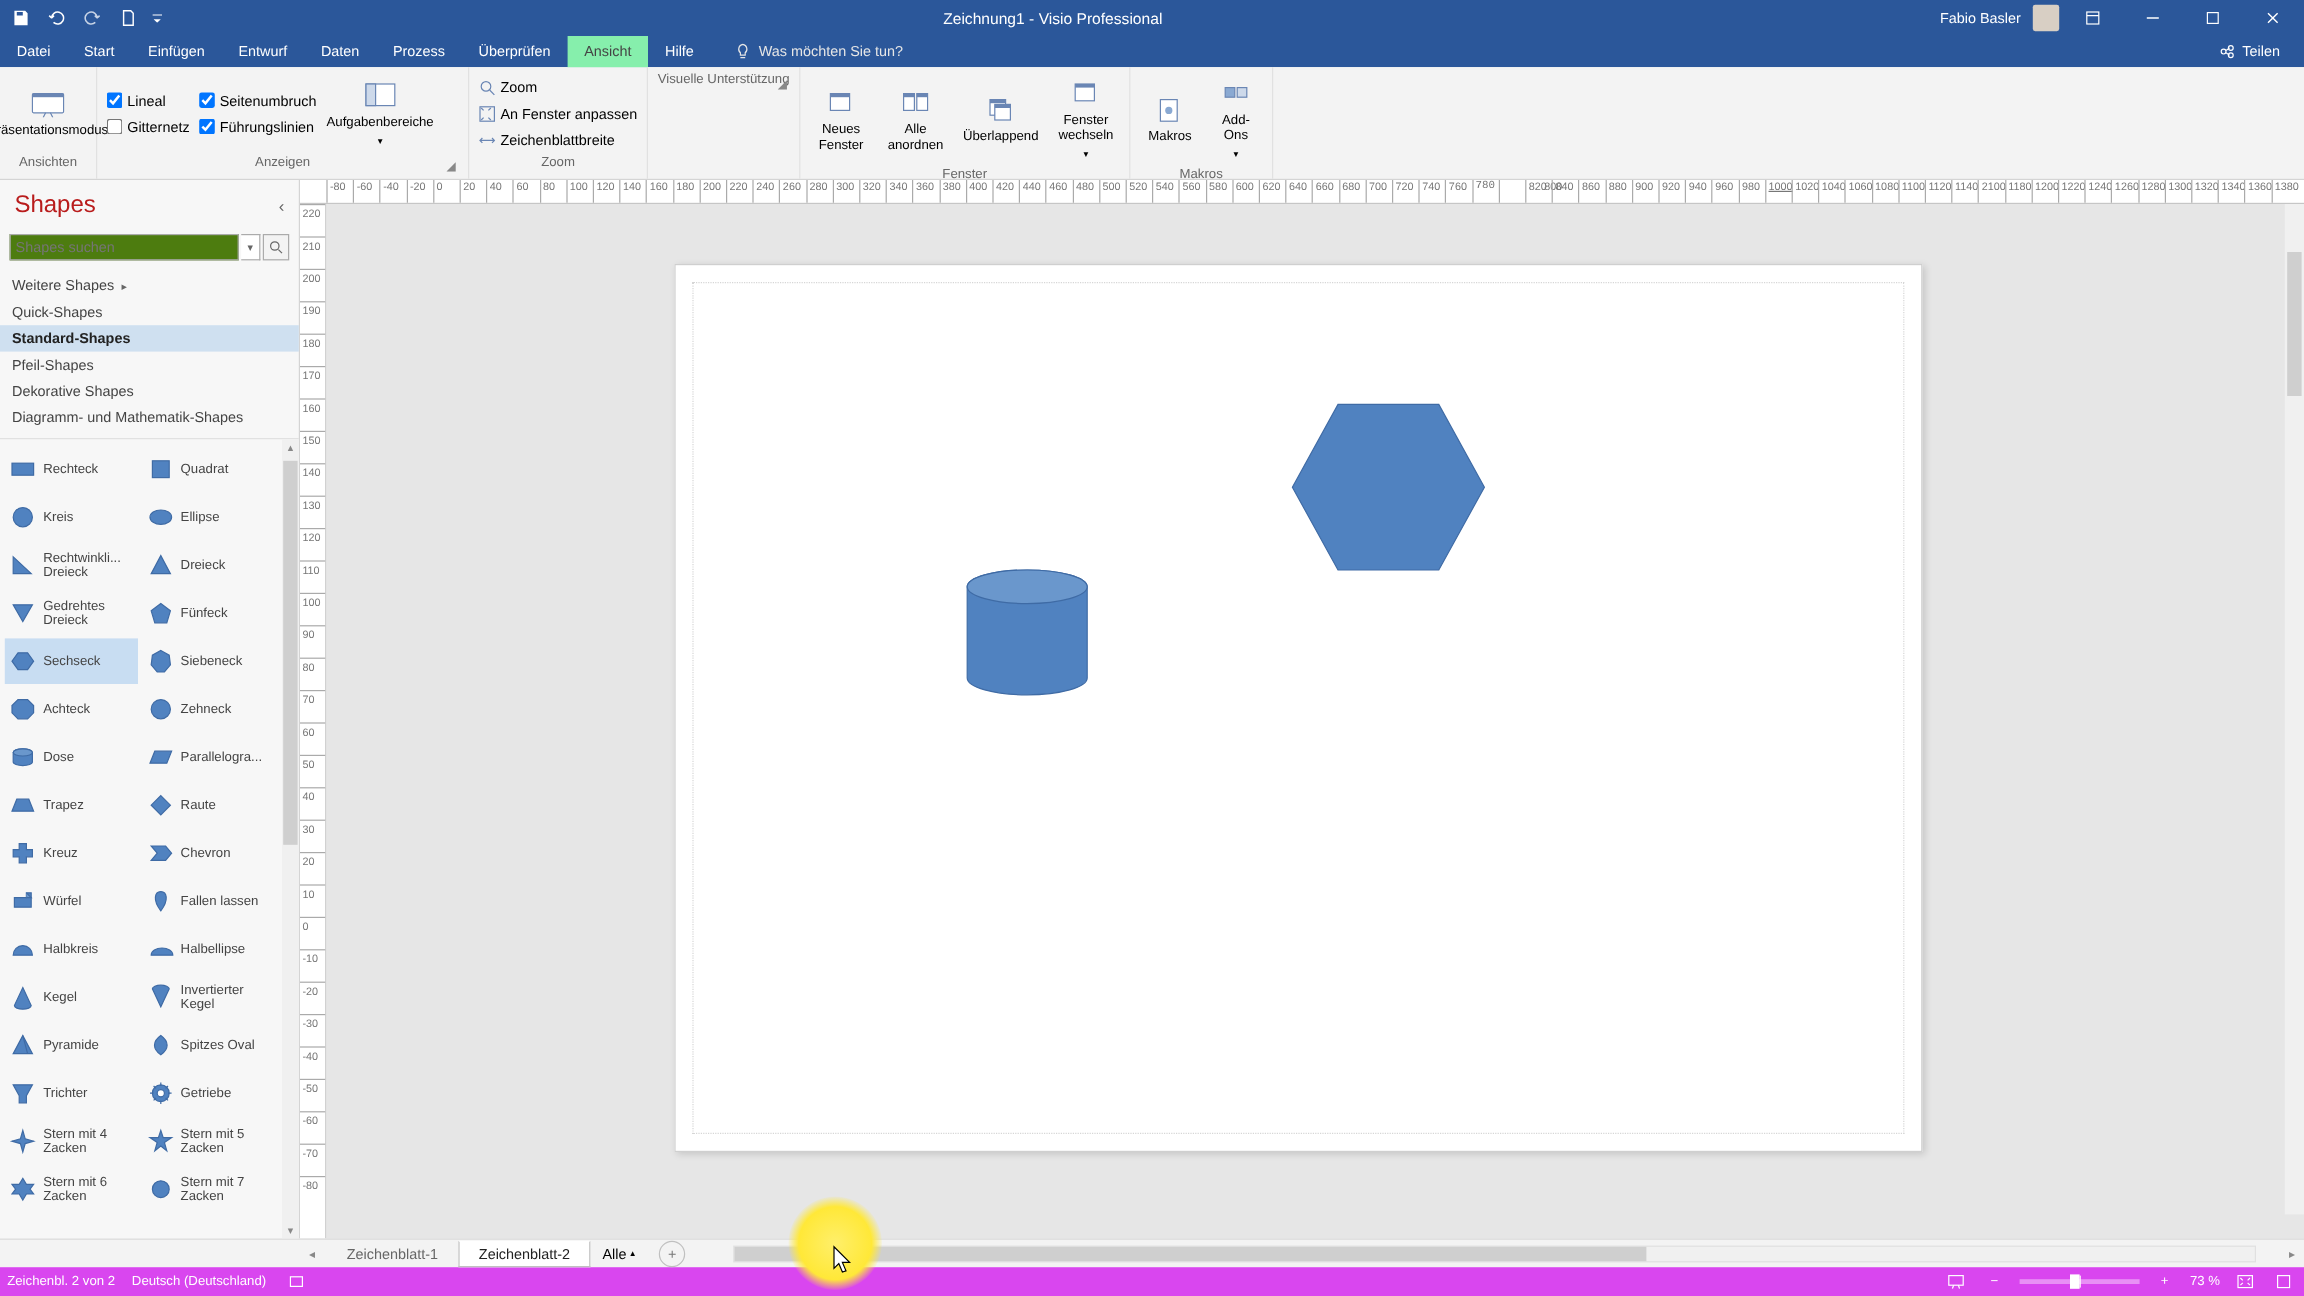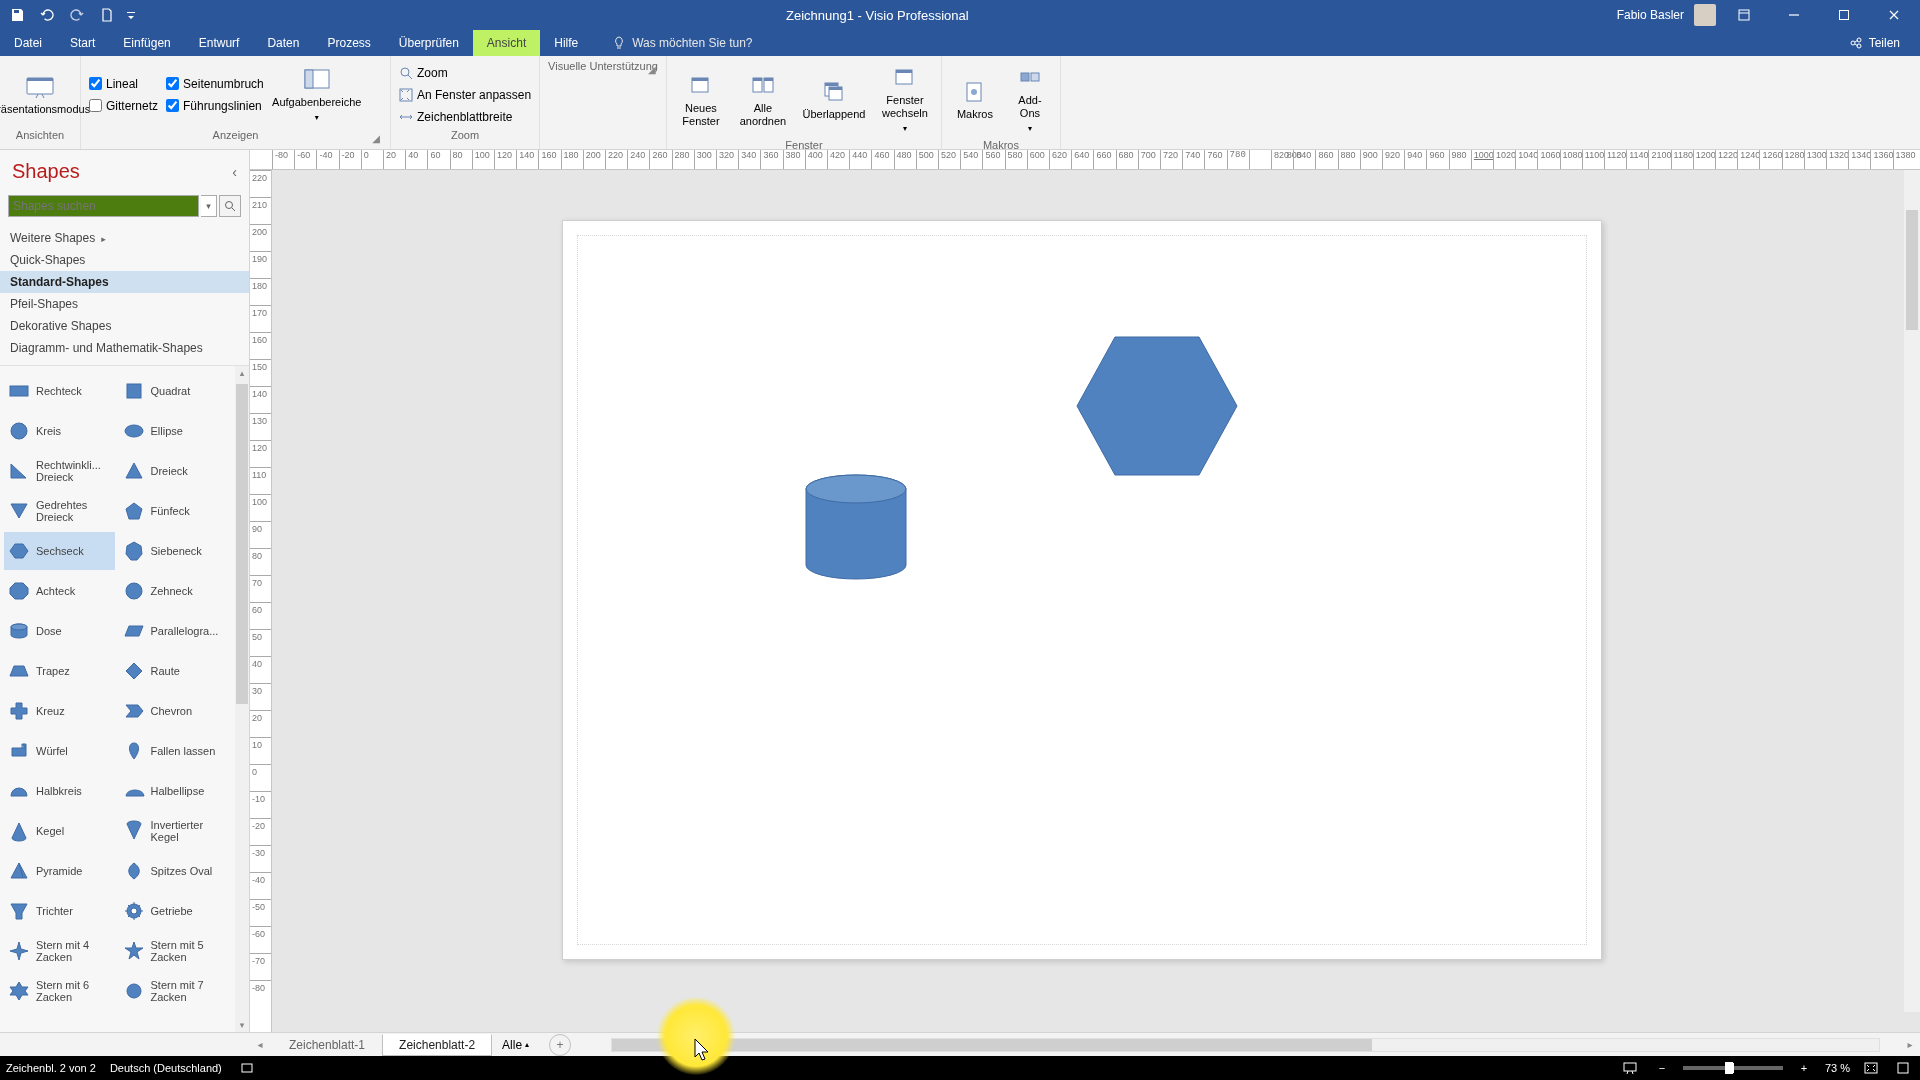--- a/index.html
+++ b/index.html
@@ -11,21 +11,21 @@
 .qat-item { width: 26px; height: 26px; display: flex; align-items: center; justify-content: center; cursor: pointer; }
 .title-center { flex: 1; text-align: center; font-size: 13px; }
 .title-right { display: flex; align-items: center; gap: 6px; }
 .user-name { font-size: 12px; }
 .avatar { width: 22px; height: 22px; background: #d8cfc4; border-radius: 2px; margin-left: 4px; }
 .win-btn { width: 44px; height: 30px; display: flex; align-items: center; justify-content: center; cursor: pointer; }
 
 
 .menubar { height: 26px; background: #2b579a; display: flex; align-items: stretch; color: #fff; }
 .menu-tab { padding: 0 14px; display: flex; align-items: center; font-size: 12px; cursor: pointer; }
-.menu-tab.active { background: #bef264; color: #444; }
+.menu-tab.active { background: #86efac; color: #444; }
 .menu-right { margin-left: auto; display: flex; align-items: center; padding-right: 20px; gap: 6px; }
 .menu-search { display: flex; align-items: center; gap: 6px; color: #e6e6e6; margin-left: 20px; cursor: text; }
 
 
 .ribbon { height: 94px; background: #f3f3f3; border-bottom: 1px solid #d4d4d4; display: flex; }
 .ribbon-group { border-right: 1px solid #e1e1e1; padding: 4px 8px 2px 8px; display: flex; flex-direction: column; justify-content: space-between; }
 .ribbon-group-body { flex: 1; display: flex; align-items: center; gap: 8px; }
 .ribbon-group-label { height: 18px; font-size: 11px; color: #666; text-align: center; position: relative; }
 .ribbon-group-label .launcher { position: absolute; right: 0; bottom: 2px; width: 12px; height: 12px; font-size: 10px; color: #888; cursor: pointer; }
 .big-btn { width: 64px; display: flex; flex-direction: column; align-items: center; gap: 2px; cursor: pointer; font-size: 11px; text-align: center; line-height: 13px; padding: 4px 2px; }
@@ -85,21 +85,21 @@
 .page-tab-all { padding: 0 10px; font-size: 12px; color: #000000; cursor: pointer; display:flex; align-items:center; gap:3px;text-align:right; }
 .page-add { width: 22px; height: 22px; display: flex; align-items: center; justify-content: center; color: #777; border: 1px solid #c0c0c0; border-radius: 11px; margin-left: 10px; cursor: pointer; font-size: 12px; }
 .highlight-circle { position: absolute; width: 78px; height: 78px; border-radius: 50%; background: radial-gradient(circle, #ffef6a 0%, #ffe838 55%, rgba(255,232,56,0) 72%); pointer-events: none; left: 385px; top: -36px; z-index: 10; }
 .cursor-arrow { position: absolute; left: 421px; top: 4px; z-index: 11; pointer-events: none; }
 .hscroll-track { flex: 1; height: 14px; background: #f0f0f0; margin: 0 20px 0 40px; border: 1px solid #e0e0e0; position: relative; }
 .hscroll-thumb { position: absolute; left: 0; top: 0; bottom: 0; width: 760px; background: #cfcfcf; }
 .hscroll-end { width: 20px; display:flex; align-items:center; justify-content:center; font-size:10px; color:#888; cursor:pointer; }
 .sheet-nav-btn { width: 16px; height: 20px; display:flex; align-items:center; justify-content:center; font-size:10px; color:#888; cursor:pointer; }
 
 
-.statusbar { height: 24px; background: #000000; color: #fff; display: flex; align-items: center; font-size: 11px; padding: 0 6px; }
+.statusbar { height: 24px; background: #d946ef; color: #fff; display: flex; align-items: center; font-size: 11px; padding: 0 6px; }
 .status-left { display: flex; align-items: center; gap: 14px; }
 .status-right { margin-left: auto; display: flex; align-items: center; gap: 10px; }
 .zoom-slider { width: 100px; height: 4px; background: rgba(255,255,255,0.4); position: relative; }
 .zoom-slider .mid { position:absolute; left:50%; top:-3px; width:1px; height:10px; background:#fff; }
 .zoom-slider .thumb { position: absolute; top: -4px; width: 8px; height: 12px; background: #fff; }
 .status-btn { width: 22px; height: 22px; display: flex; align-items: center; justify-content: center; cursor: pointer; }
 
 svg { display: block; }
 </style>
 </head>

